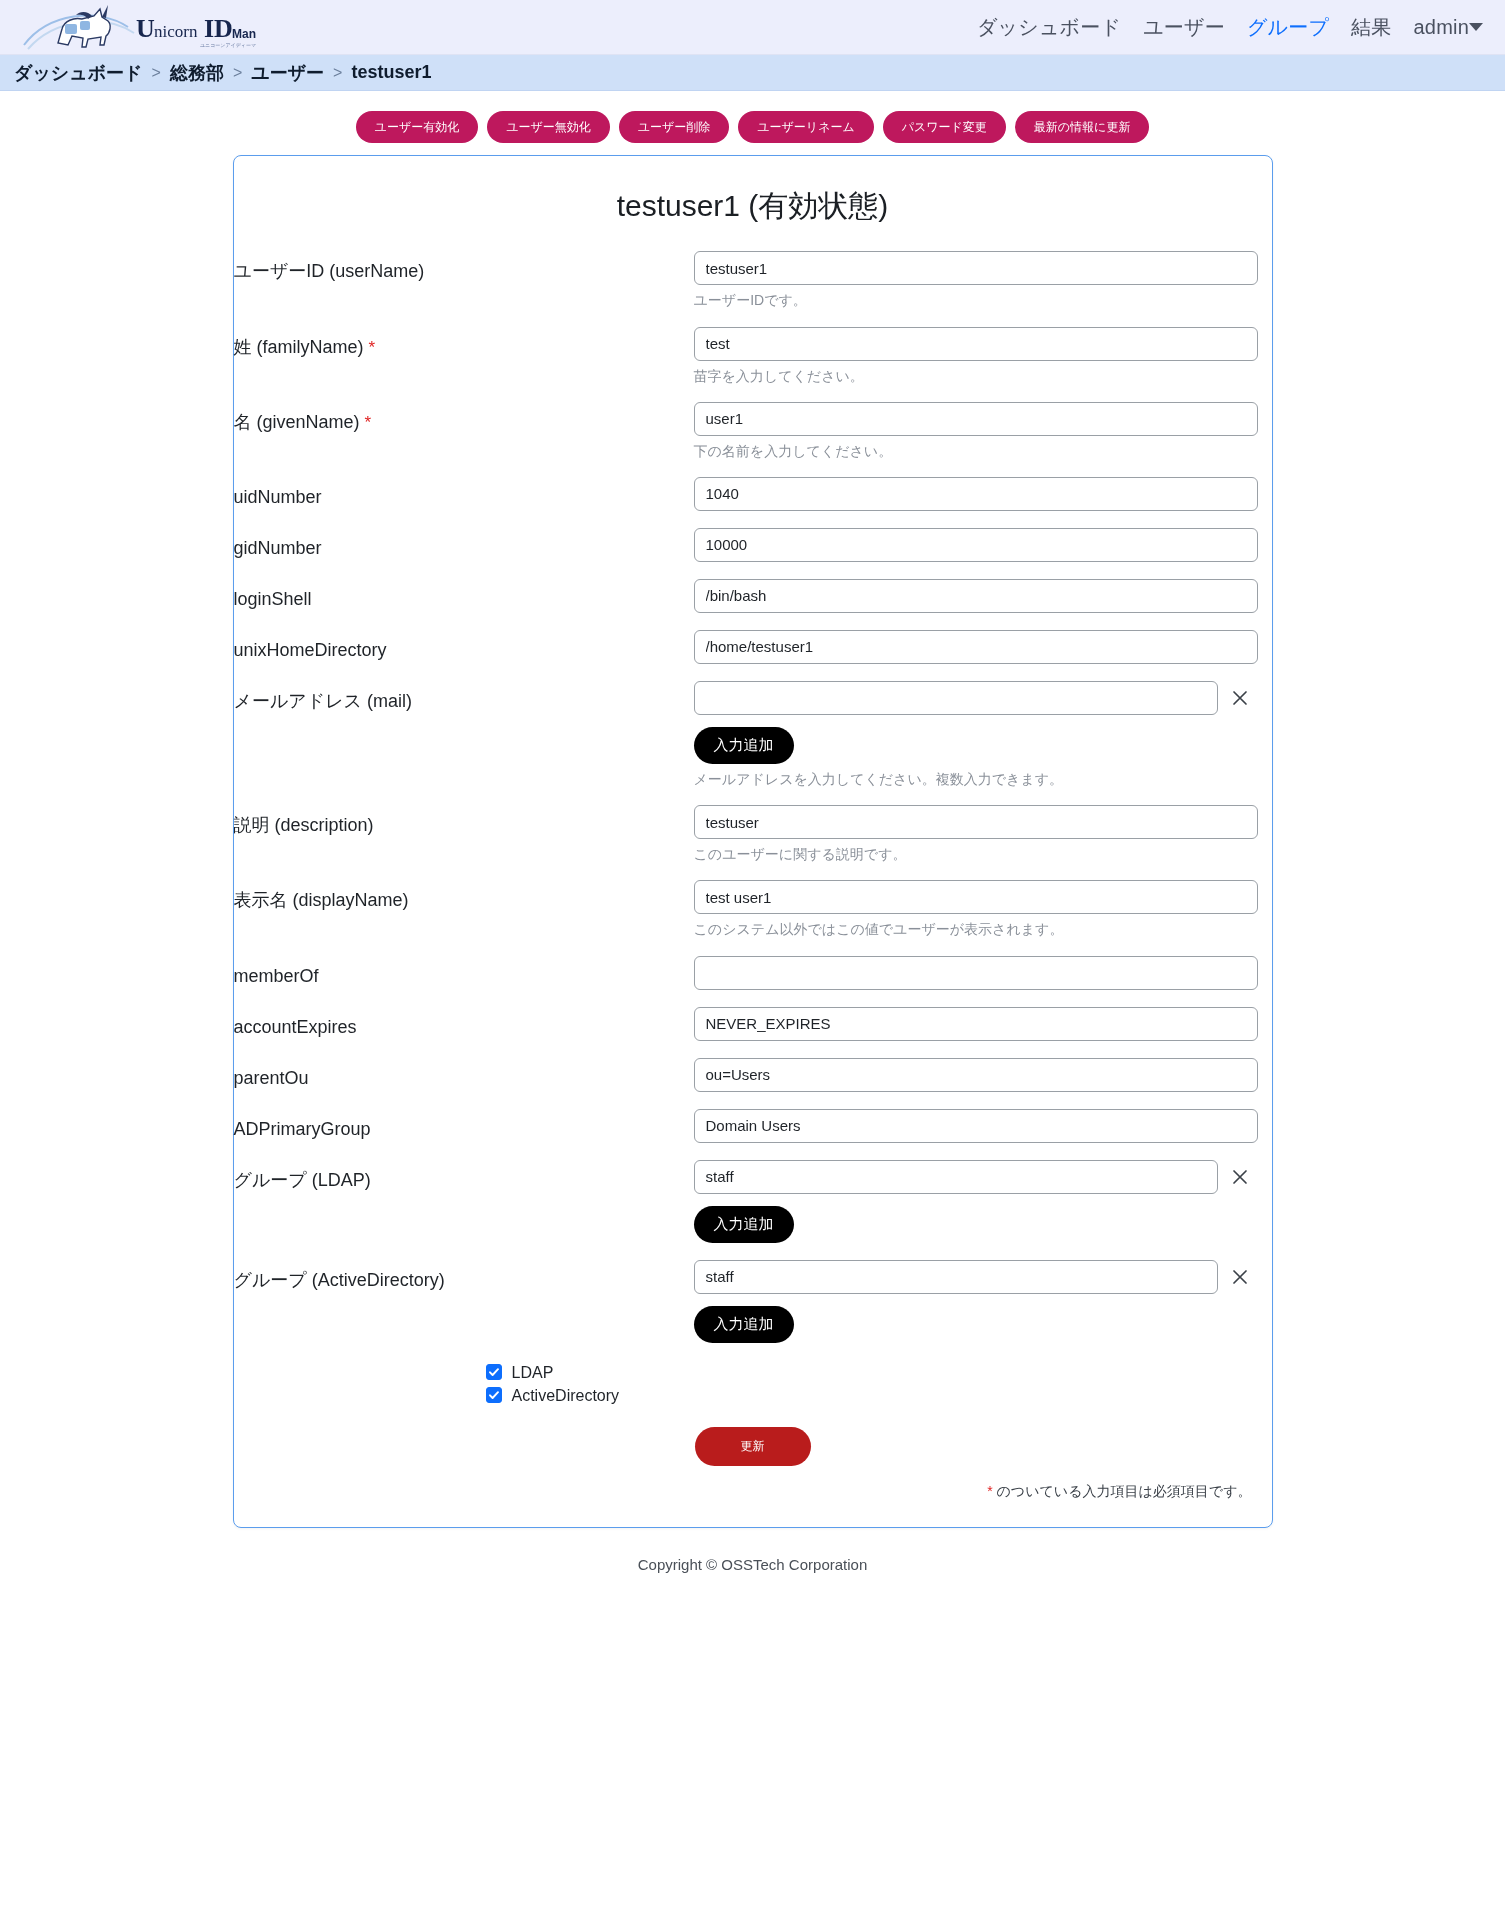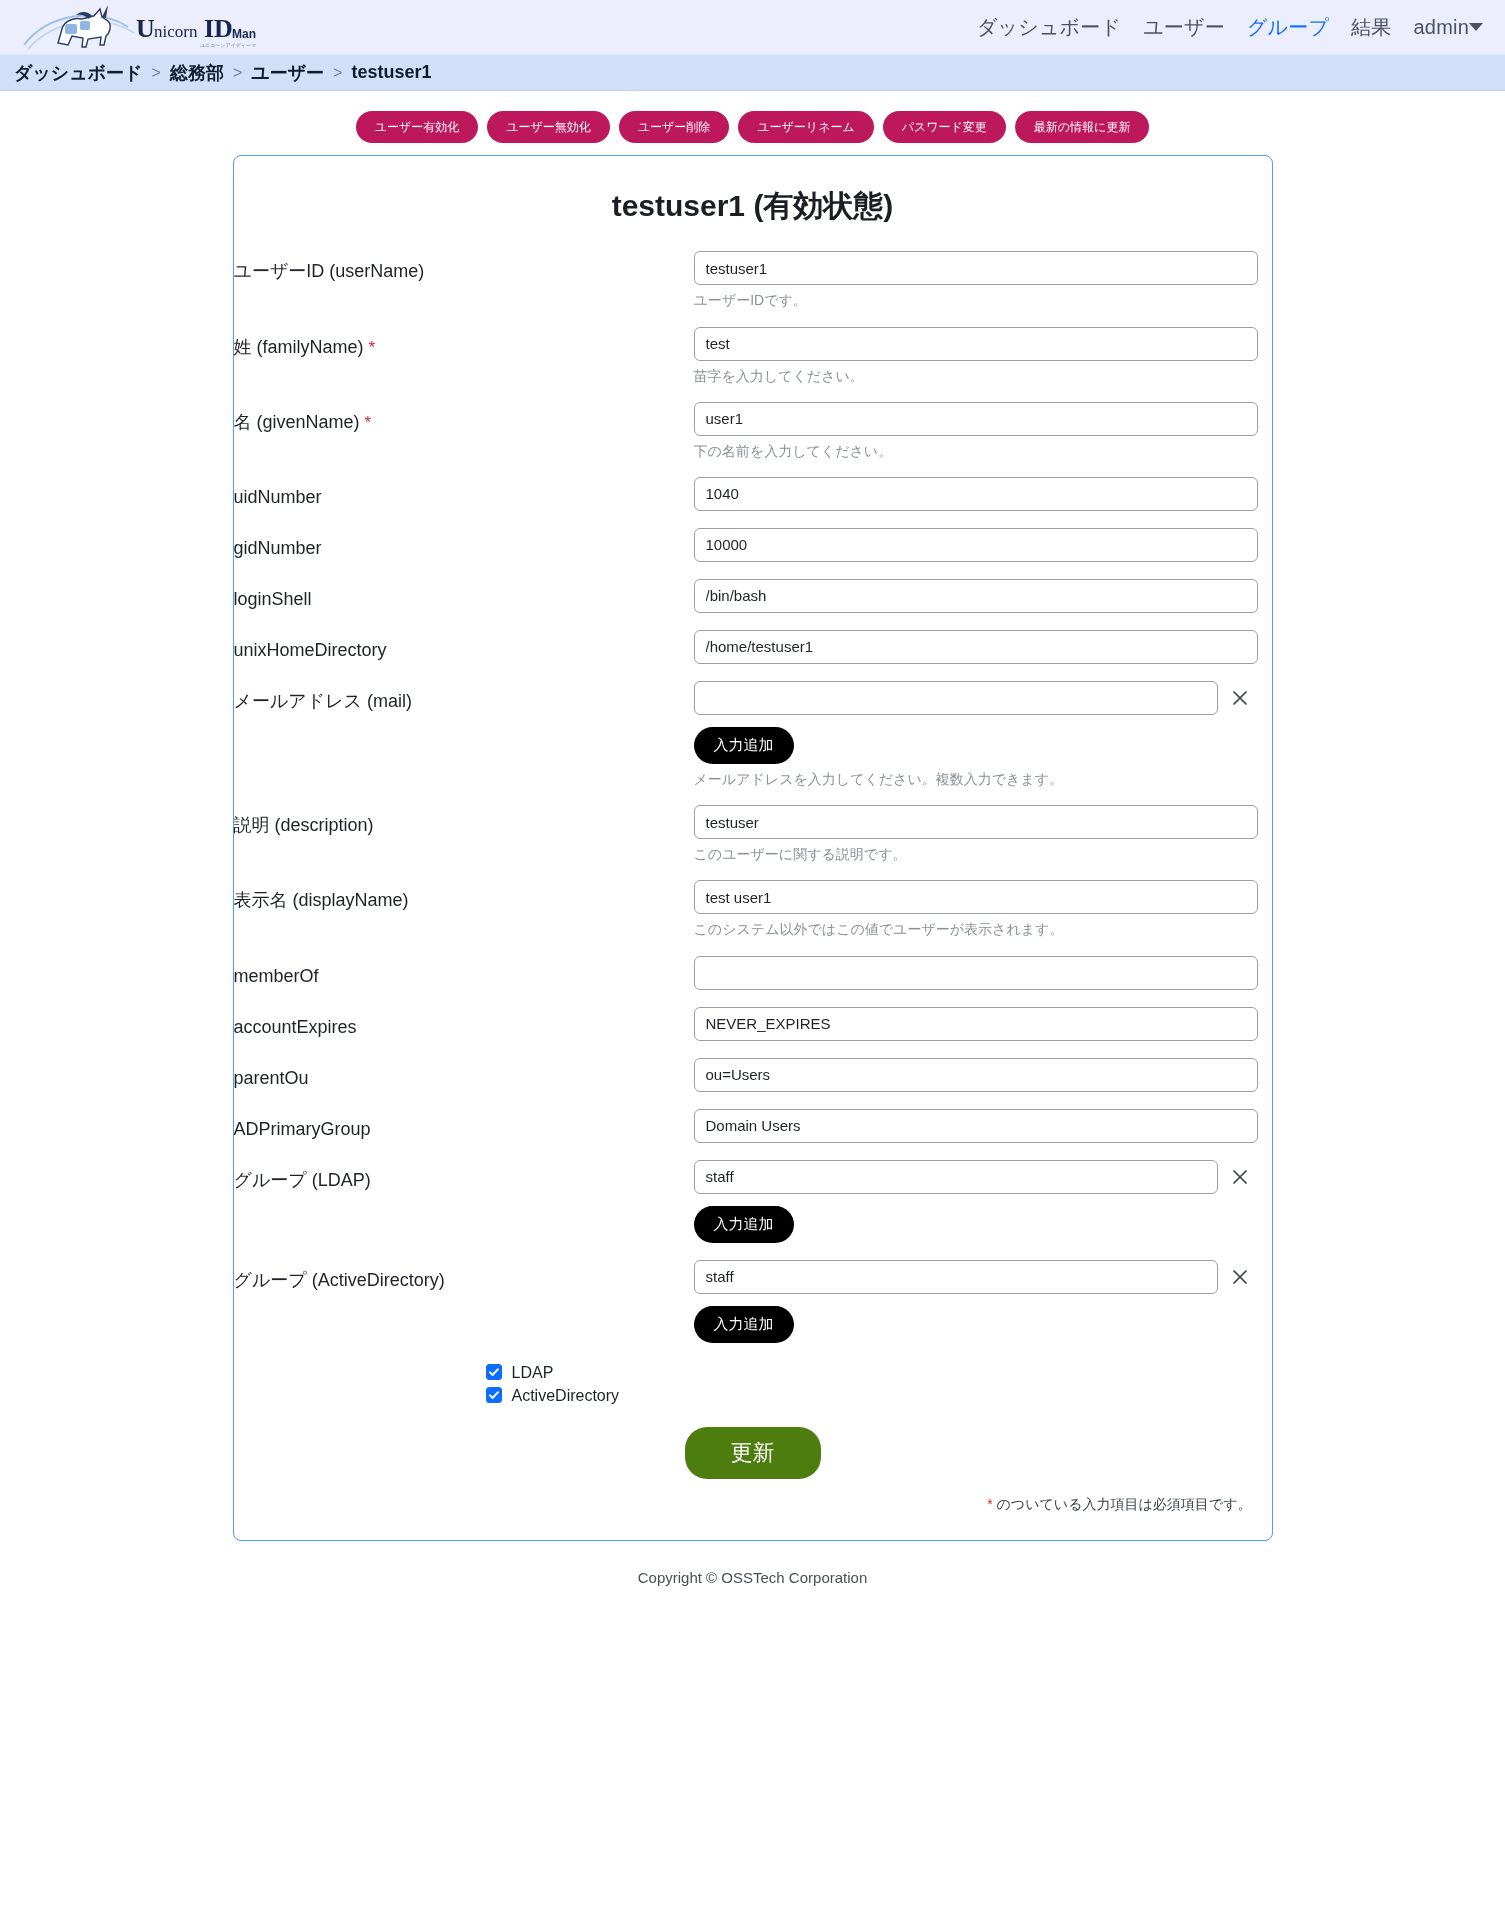--- a/index.html
+++ b/index.html
@@ -78,21 +78,21 @@
     margin: 0 auto;
     border: 1px solid #5b9ded;
     border-radius: 8px;
     background: #fff;
     padding: 18px 0 26px 0;
     box-shadow: 0 1px 3px rgba(0,0,0,.05);
   }
   .card-title {
     text-align: center;
     font-size: 30px;
-    font-weight: bold;
+    font-weight: normal;
     margin: 12px 0 24px 0;
     color: #1b1f24;
   }
 
   
   .form-row {
     display: flex;
     align-items: flex-start;
     margin-bottom: 17px;
     padding: 0 14px 0 0;
@@ -161,25 +161,25 @@
     display: inline-flex; align-items: center; justify-content: center;
     cursor: pointer;
     flex: 0 0 auto;
   }
   .chk svg { display:block; }
   .chk-label { margin-left: 10px; font-size: 16px; color: #1f2328; cursor: pointer; }
 
   
   .submit-wrap { display: flex; justify-content: center; margin-top: 22px; }
   .submit-btn {
-    background: #4d7c0f;
+    background: #b91c1c;
     border: none; color: #fff;
     border-radius: 22px;
     padding: 11px 46px;
-    font-size: 22px;
+    font-size: 12px;
     font-family: inherit;
     cursor: pointer;
   }
   .note {
     text-align: right;
     padding-right: 20px;
     margin-top: 17px;
     font-size: 14px;
     color: #3a4048;
   }

